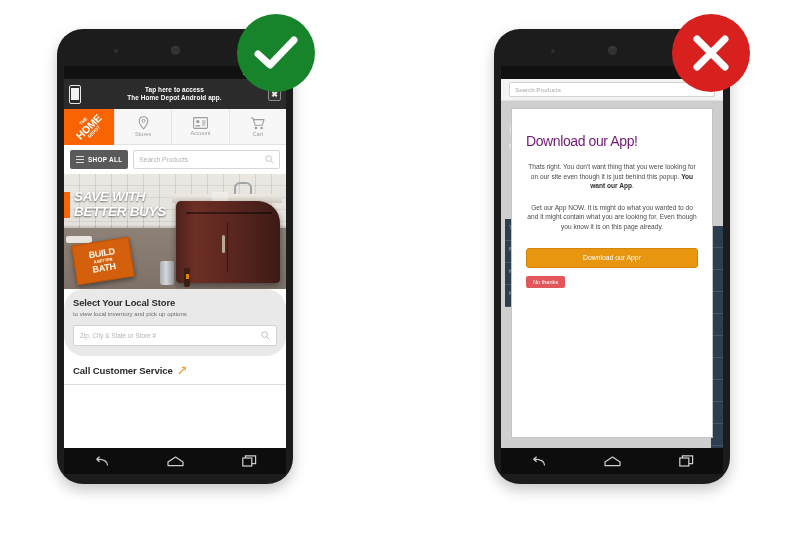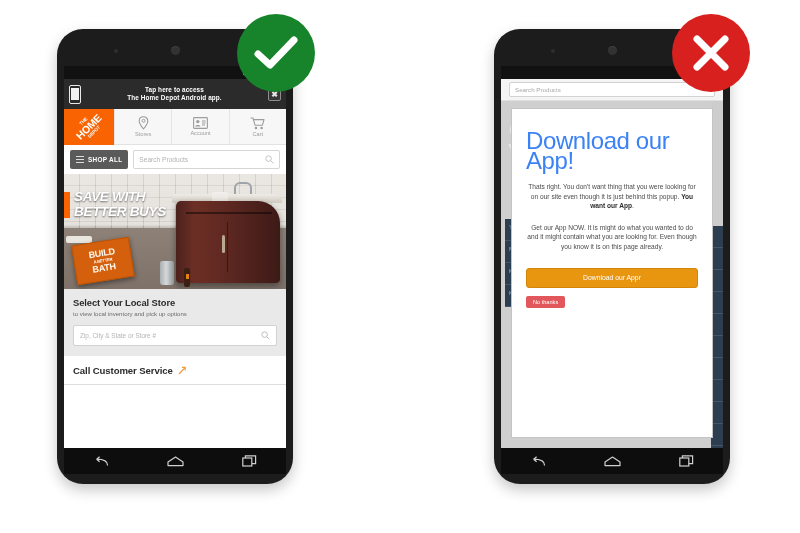--- a/index.html
+++ b/index.html
@@ -212,21 +212,21 @@
     border:1.2px solid #b85309;
     display:flex; flex-direction:column; align-items:center; justify-content:center;
     text-align:center;
   }
   .bathsign span { display:block; color:#fff7ee; font-weight:bold; letter-spacing:-0.2px; }
   .bs1 { font-size:9px; line-height:9.5px; }
   .bs2 { font-size:4.2px; line-height:6px; }
   .bs3 { font-size:9px; line-height:9.5px; }
 
   
-  .storeblock { background:#e9e9e9; padding:8px 9px 10px; }
+  .storeblock { background:#e9e9e9; padding:8px 9px 10px;border-radius:20px; }
   .storeblock .title { font-size:9.4px; font-weight:bold; color:#2b2b2b; letter-spacing:-0.1px; }
   .storeblock .sub { font-size:6.1px; color:#6d6d6d; margin-top:2px; }
   .zipfield {
     margin-top:8px; height:21px; background:#ffffff; border:1px solid #d2d2d2;
     border-radius:2px; display:flex; align-items:center;
     justify-content:space-between; padding:0 6px;
   }
   .zipfield .ph { font-size:6.4px; color:#b6b6b6; }
 
   .callrow {
@@ -270,22 +270,22 @@
     background:repeating-linear-gradient(to bottom, transparent 0 21px, #43566c 21px 22px);
   }
 
   .popup {
     position:absolute; left:10px; top:7px; right:10px; bottom:10px;
     background:#ffffff; border:1px solid #c4c4c4;
     padding:22px 14px 0;
     display:flex; flex-direction:column;
   }
   .popup h1 {
-    font-size:24px; line-height:20px; font-weight:normal;
-    color:#3b82f6; letter-spacing:-0.4px; margin-bottom:11px;
+    font-size:14px; line-height:20px; font-weight:normal;
+    color:#701a75; letter-spacing:-0.4px; margin-bottom:11px;
   }
   .popup p {
     font-size:6.6px; line-height:9.6px; color:#4b4b4b;
     text-align:center; margin-bottom:12px;
   }
   .popup p b { font-weight:bold; color:#2e2e2e; }
   .btn-download {
     margin-top:4px; height:20px; background:#e8950f; border-radius:3px;
     border:1px solid #d4860a;
     display:flex; align-items:center; justify-content:center;

